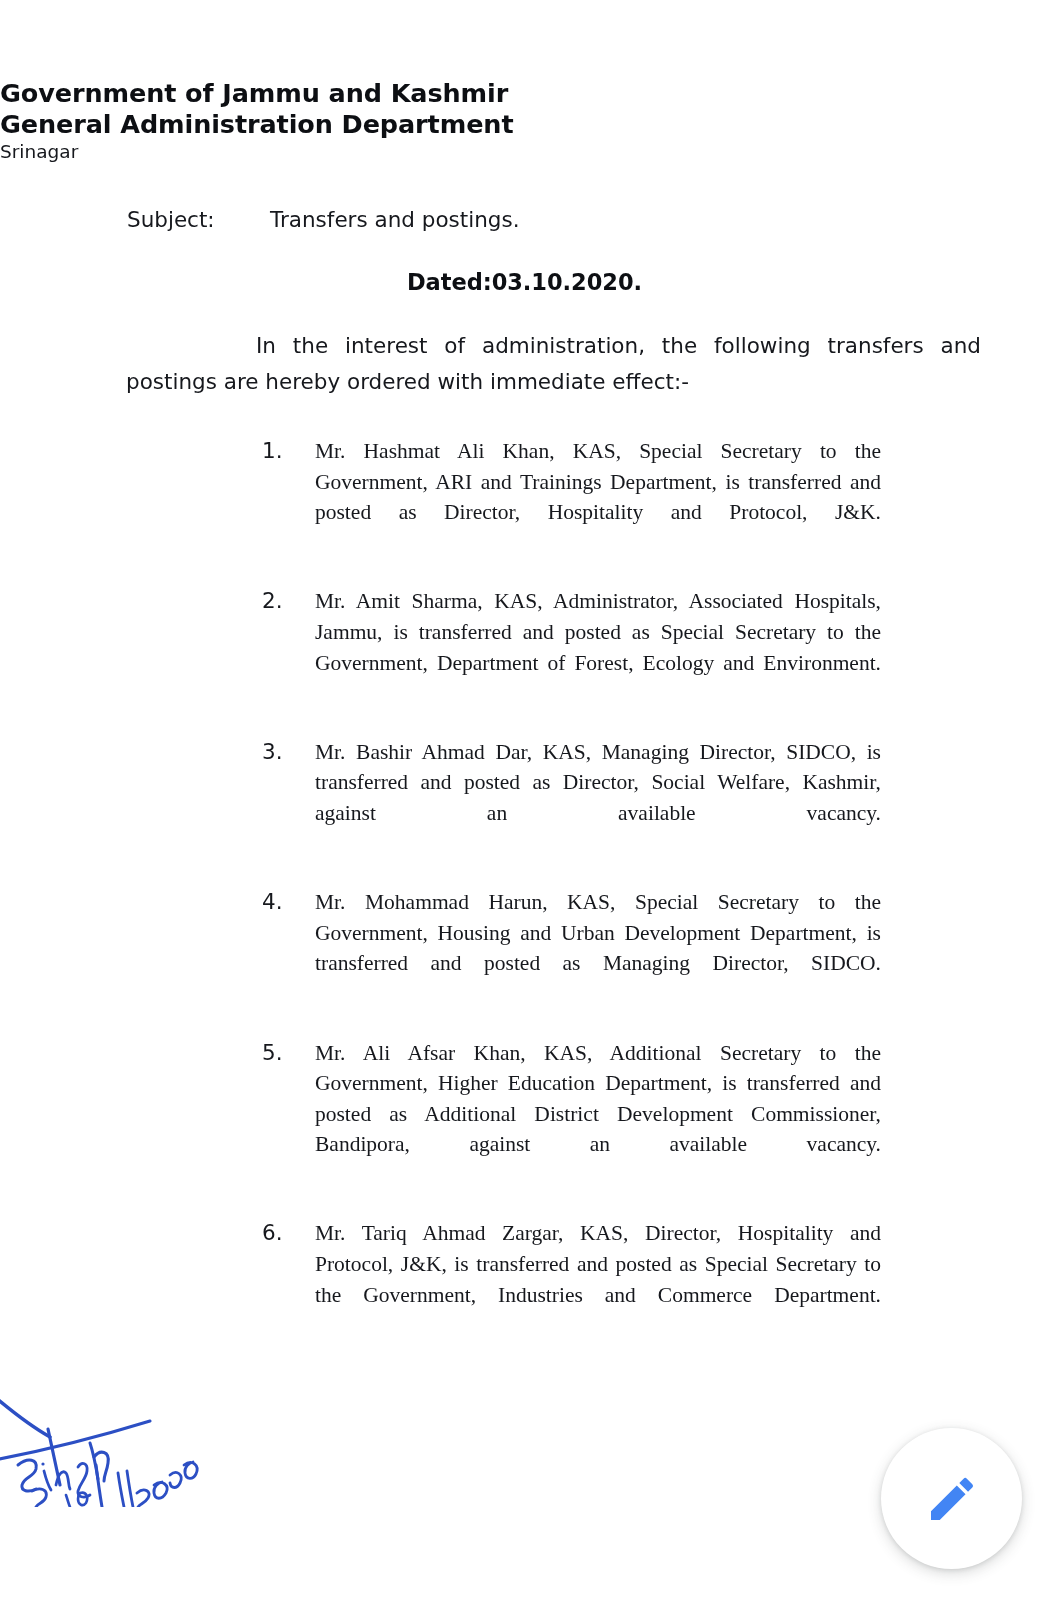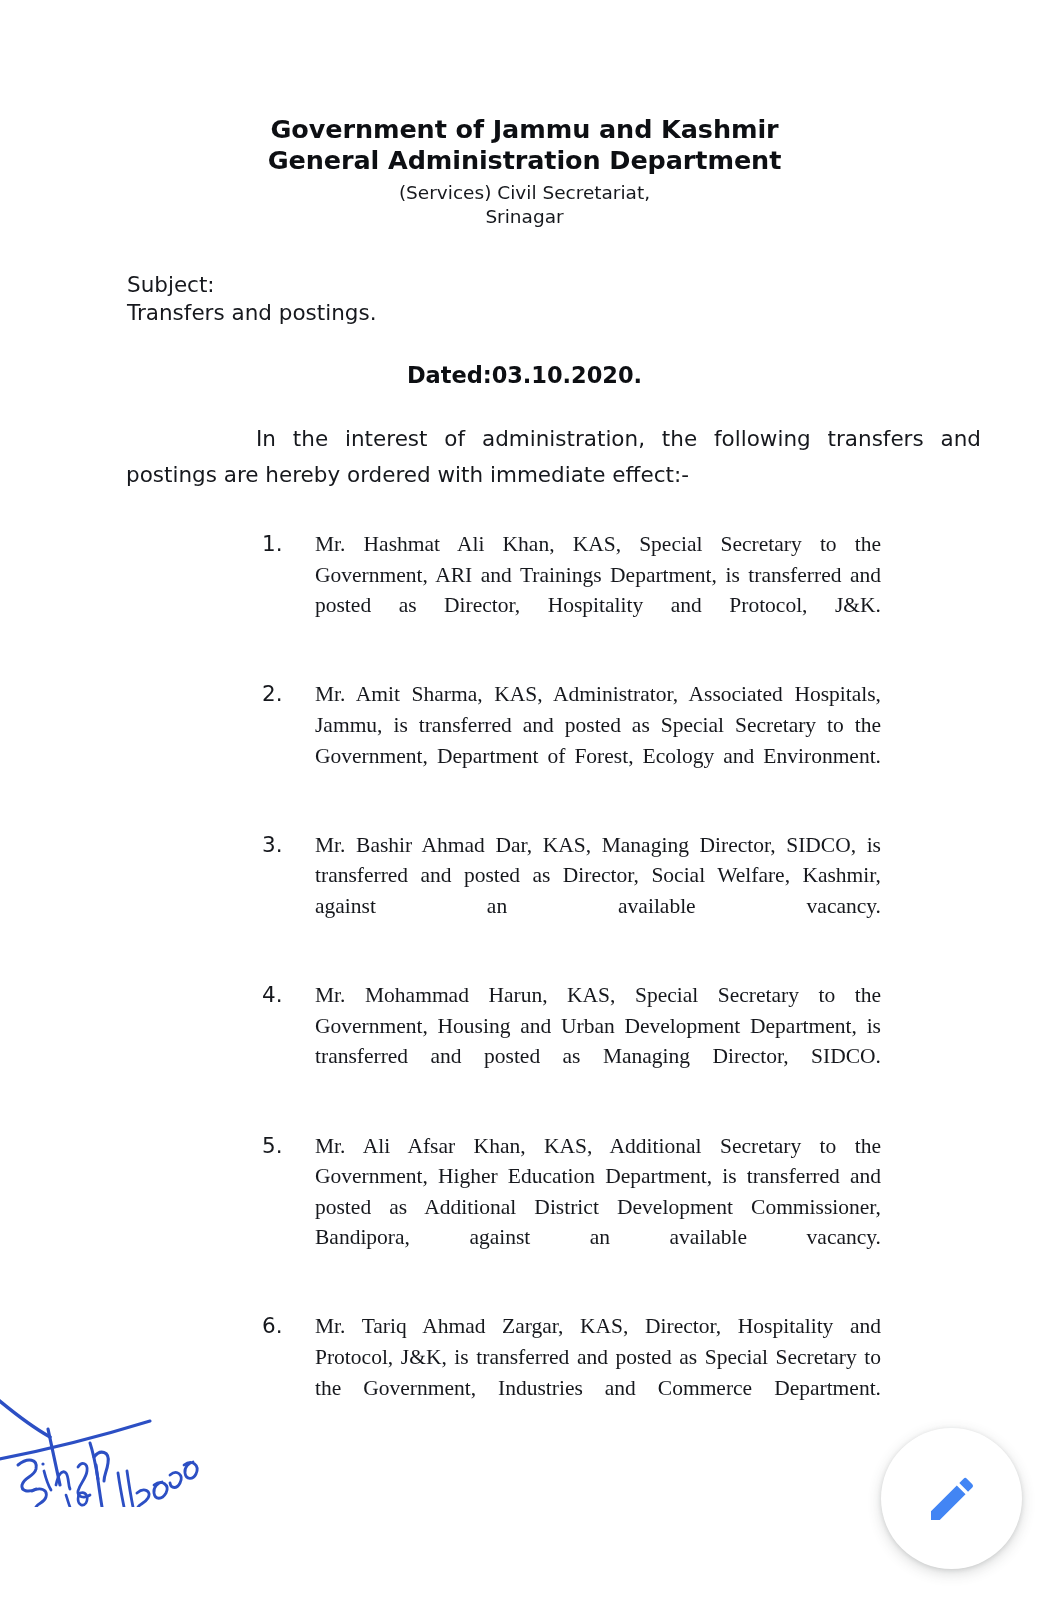--- a/index.html
+++ b/index.html
@@ -17,22 +17,21 @@
   }
 
   .page {
     position: absolute;
     inset: 0;
     background: #ffffff;
   }
 
   
   .doc-header {
-    text-align: center;
-    padding-top: 114px;
+    padding-top: 78px;
   }
   .org-line1, .org-line2 {
     font-weight: bold;
     font-size: 25.5px;
     line-height: 31px;
     letter-spacing: -0.1px;
     color: #0d0f13;
   }
   .addr-line {
     font-size: 18.5px;
@@ -43,21 +42,20 @@
 
   
   .subject-row {
     margin-top: 42px;
     padding-left: 127px;
     display: flex;
     align-items: baseline;
     font-size: 21.5px;
     line-height: 28px;
     color: #16181d;
-    flex-direction: column;
   }
   .subject-label { width: 143px; flex: none; }
   .subject-value { }
 
   
   .order-block {
     margin-top: 33px;
     text-align: center;
     font-weight: bold;
     font-size: 22.5px;
@@ -145,21 +143,20 @@
   .fab svg { display: block; }
 </style>
 </head>
 <body>
 
 <div class="page">
 
   <div class="doc-header">
     <div class="org-line1">Government of Jammu and Kashmir</div>
     <div class="org-line2">General Administration Department</div>
-    <div class="addr-line first">(Services) Civil Secretariat,</div>
     <div class="addr-line">Srinagar</div>
   </div>
 
   <div class="subject-row">
     <span class="subject-label">Subject:</span>
     <span class="subject-value">Transfers and postings.</span>
   </div>
 
   <div class="order-block">
     <div>Dated:03.10.2020.</div>

